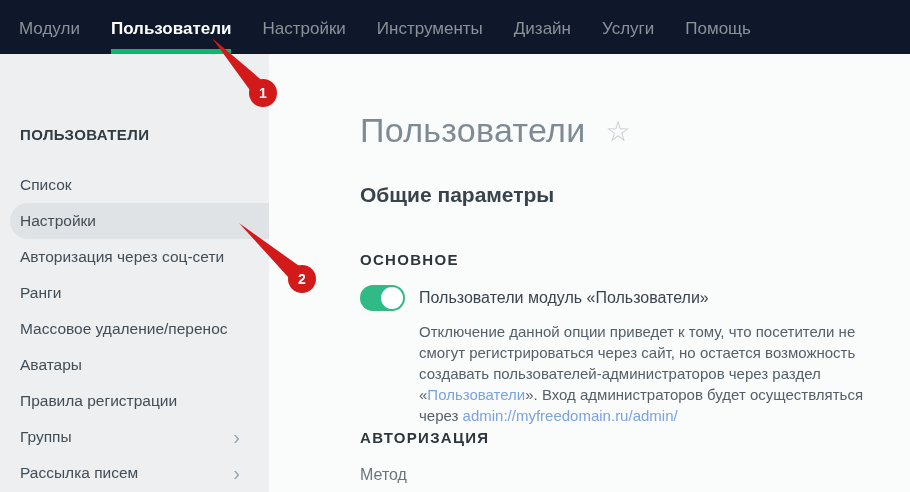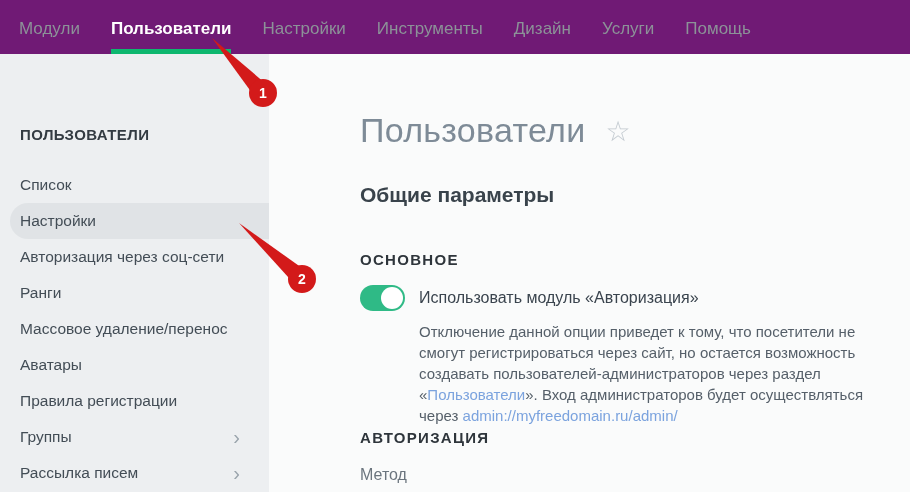--- a/index.html
+++ b/index.html
@@ -7,21 +7,21 @@
   body {
     position:relative; overflow:hidden;
     background:#fafbfb;
     font-family:"Liberation Sans", sans-serif;
     -webkit-font-smoothing:antialiased;
   }
 
   
   .topnav {
     position:absolute; top:0; left:0; width:910px; height:54px;
-    background:#701a75; display:flex; padding-left:19px; gap:31px;
+    background:#0f172a; display:flex; padding-left:19px; gap:31px;
   }
   .nav-item {
     height:54px; line-height:57px; font-size:17px; color:#8c9298;
     cursor:pointer; position:relative; white-space:nowrap;
   }
   .nav-item.active { color:#ffffff; font-weight:bold; }
   .nav-item.active::after {
     content:""; position:absolute; left:0; right:0; bottom:0;
     height:5px; background:#0eb76f;
   }
@@ -137,21 +137,21 @@
     <span class="star">☆</span>
   </div>
   <h2 class="subtitle">Общие параметры</h2>
 
   <div class="section-label basic-label">ОСНОВНОЕ</div>
 
   <div class="toggle-row">
     <div class="toggle">
       <div class="knob"></div>
     </div>
-    <div class="toggle-label">Использовать модуль «Авторизация»</div>
+    <div class="toggle-label">Пользователи модуль «Пользователи»</div>
   </div>
 
   <p class="description"><span>Отключение данной опции приведет к тому, что посетители не
 смогут регистрироваться через сайт, но остается возможность
 создавать пользователей-администраторов через раздел
 «</span><span class="link">Пользователи</span><span>». Вход администраторов будет осуществляться
 через </span><span class="link">admin://myfreedomain.ru/admin/</span></p>
 
   <div class="section-label auth-label">АВТОРИЗАЦИЯ</div>
 

